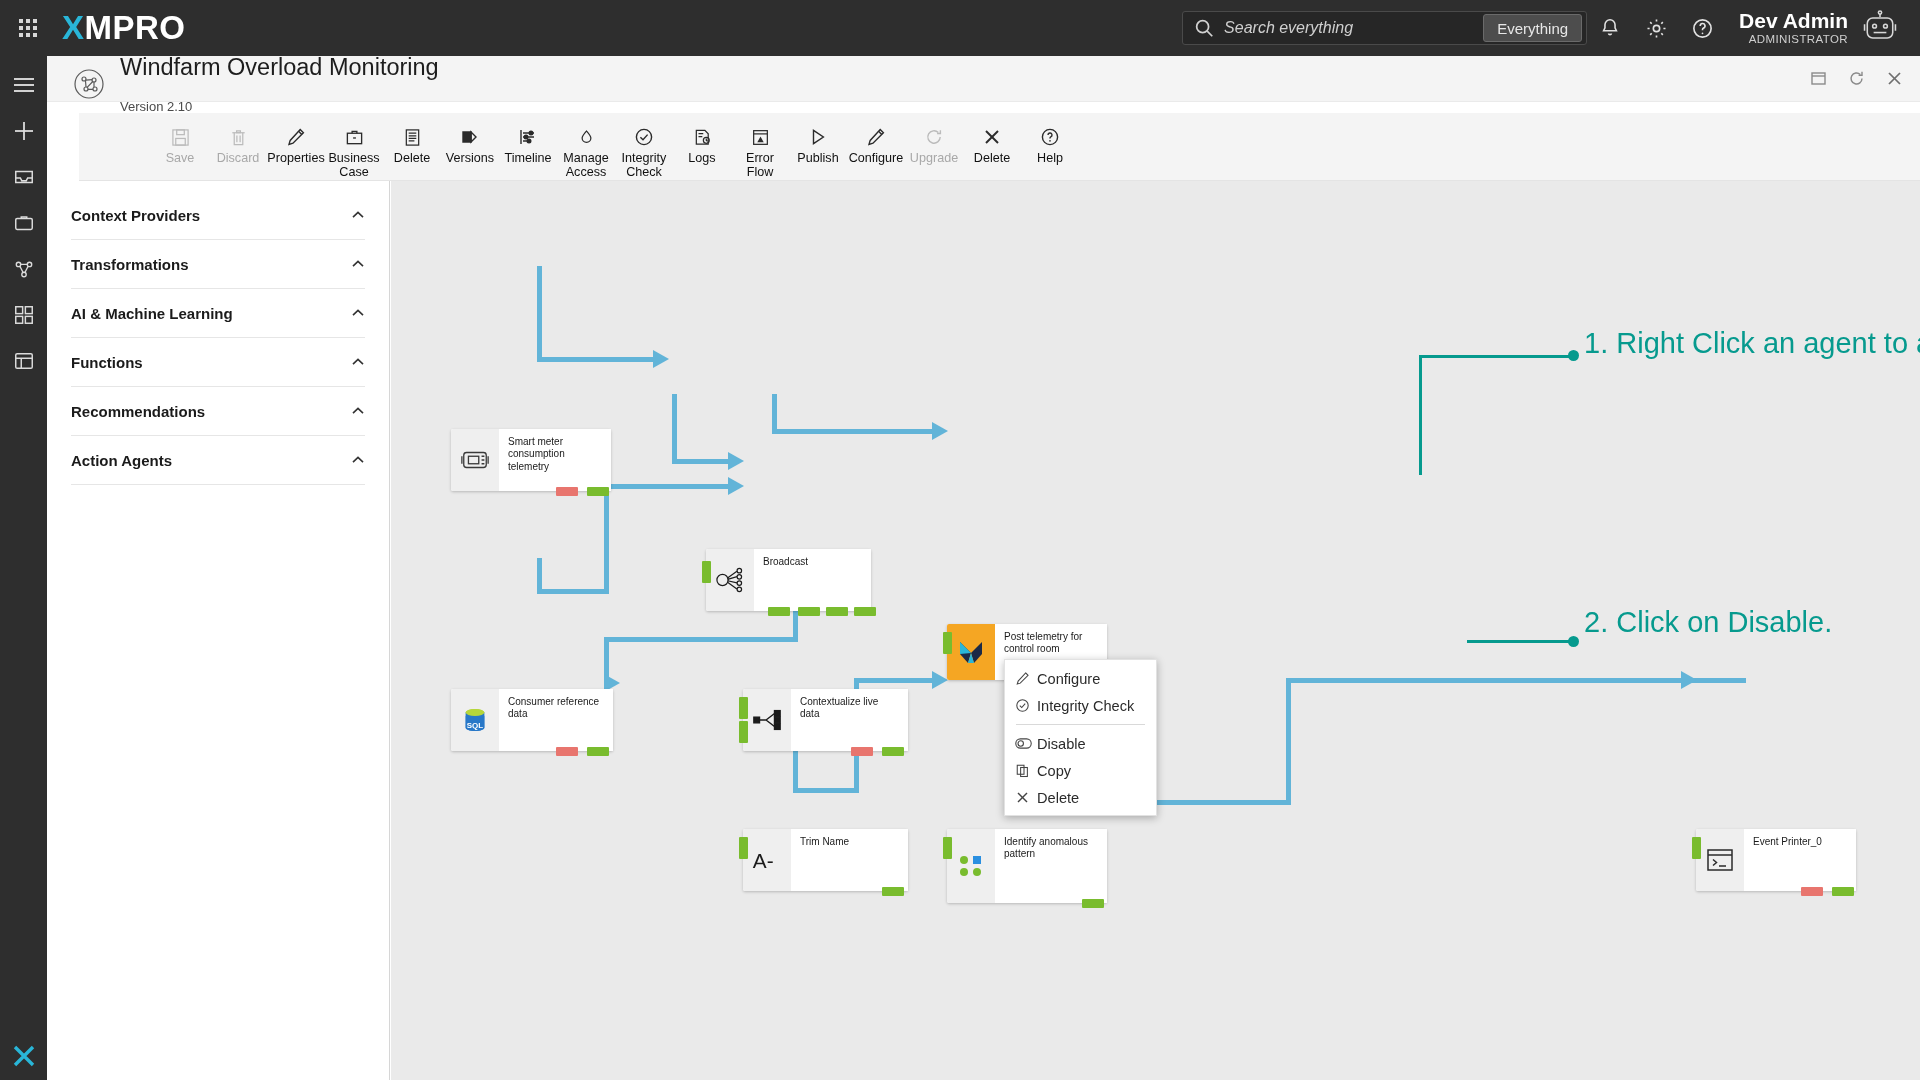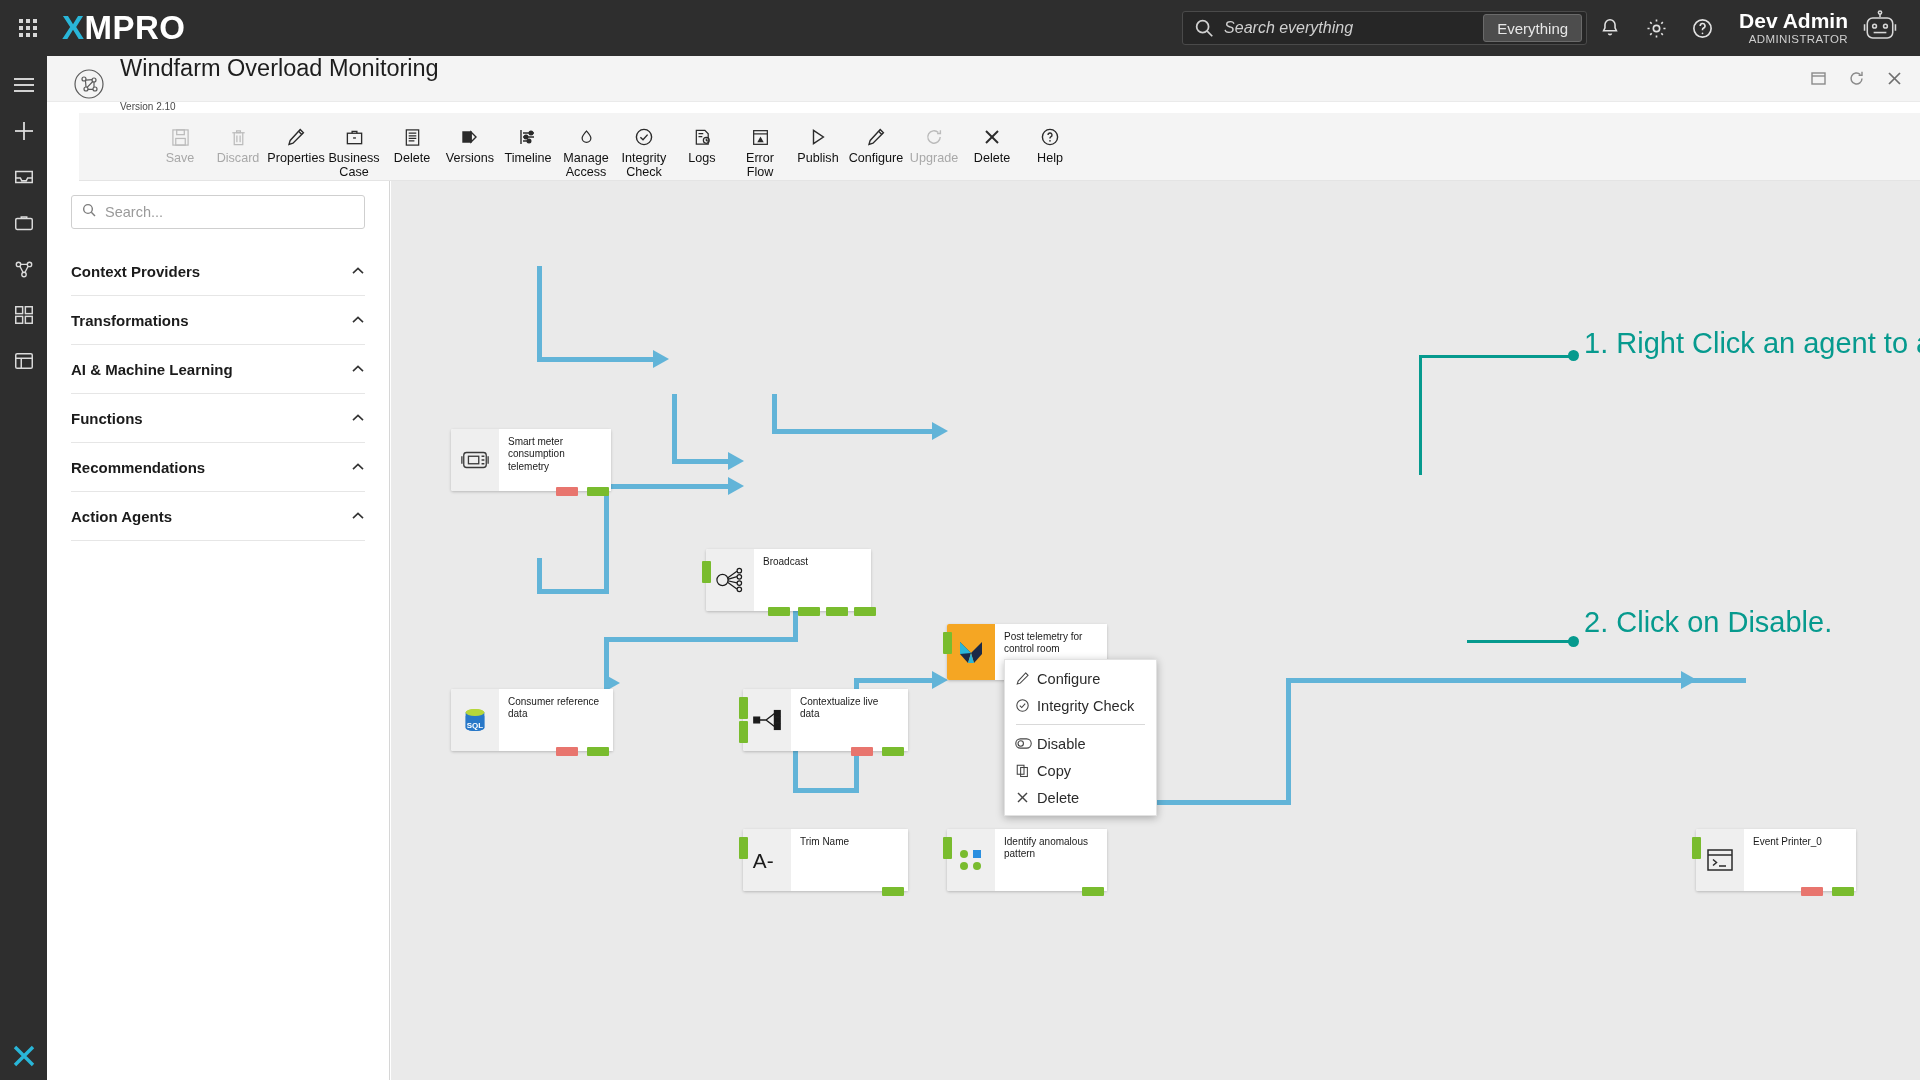--- a/index.html
+++ b/index.html
@@ -61,21 +61,21 @@
 
   
   .page { position: absolute; top: 56px; left: 47px; width: 1873px; height: 1024px; background: #ffffff; }
   .page-header {
     position: relative; height: 46px; background: #f4f4f4; border-bottom: 1px solid #eaeaea;
     display: flex; align-items: center;
   }
   .app-icon { width: 34px; height: 34px; margin-left: 25px; margin-top: 10px; flex: 0 0 34px; }
   .titles { margin-left: 14px; margin-top: 10px; line-height: 1.2; }
   .app-title { font-size: 23.5px; color: #1d1d1d; font-weight: normal; }
-  .app-version { font-size: 10px; color: #4a4a4a; margin-top: 18px; }
+  .app-version { font-size: 13px; color: #4a4a4a; margin-top: 18px; }
   .win-ctrls { position: absolute; right: 16px; top: 12px; display: flex; gap: 18px; }
   .win-btn { width: 20px; height: 20px; cursor: pointer; display:flex; align-items:center; justify-content:center;}
 
   
   .toolbar {
     position: absolute; top: 57px; left: 0; width: 1860px; height: 68px;
     background: #f4f4f4; border-bottom: 1px solid #e4e4e4;
     display: flex; align-items: flex-start; padding-left: 72px; margin-left: 32px;
   }
   .tool {
@@ -497,31 +497,20 @@
             <circle cx="10" cy="10" r="7.6"></circle>
             <path d="M8 8a2 2 0 1 1 2.8 1.8c-.6.3-.8.8-.8 1.4v.3"></path>
             <circle cx="10" cy="13.8" r=".85" fill="#2b2b2b" stroke="none"></circle>
           </svg>
       </span>
       <span class="tl">Help</span>
     </div>
   </div>
 
   <div class="panel">
-    <div class="search-wrap">
-      <div class="search-field">
-        <span>
-          <svg width="16" height="16" viewBox="0 0 24 24" fill="none" stroke="#7d7d7d" stroke-width="2.1">
-              <circle cx="10.5" cy="10.5" r="6.5"></circle>
-              <line x1="15.5" y1="15.5" x2="21" y2="21"></line>
-            </svg>
-        </span>
-        <input type="text" placeholder="Search..." style="">
-      </div>
-    </div>
     <div class="acc-list">
       <div class="acc">
         <span class="acc-label">Context Providers</span>
         <span class="acc-caret"><svg width="14" height="14" viewBox="0 0 14 14" fill="none" stroke="#333" stroke-width="1.6">
               <path d="M2 9.2 7 4.4l5 4.8"></path>
             </svg></span>
       </div>
       <div class="acc">
         <span class="acc-label">Transformations</span>
         <span class="acc-caret"><svg width="14" height="14" viewBox="0 0 14 14" fill="none" stroke="#333" stroke-width="1.6">
@@ -734,21 +723,21 @@
               <text x="3" y="21" font-family="Liberation Sans, sans-serif" font-size="22" fill="#1b1b1b">A-</text>
             </svg>
         </div>
         <div class="node-body">
           <div class="node-title">Trim Name</div>
         </div>
         <div class="port inleft" style="top:8px;"></div>
         <div class="port green" style="left:139px; bottom:-5px;"></div>
       </div>
 
-      <div class="node" style="left:556px; top:648px; width:160px; height:62px;">
+      <div class="node" style="left:556px; top:648px; width:160px; height:74px;">
         <div class="node-icon">
           <svg width="28" height="28" viewBox="0 0 28 28">
             <circle cx="7" cy="8" r="4" fill="#79bc2e"></circle>
             <rect x="16" y="4" width="8" height="8" fill="#2a8fe0"></rect>
             <circle cx="7" cy="20" r="4" fill="#79bc2e"></circle>
             <circle cx="20" cy="20" r="4" fill="#79bc2e"></circle>
           </svg>
         </div>
         <div class="node-body">
           <div class="node-title">Identify anomalous pattern</div>

